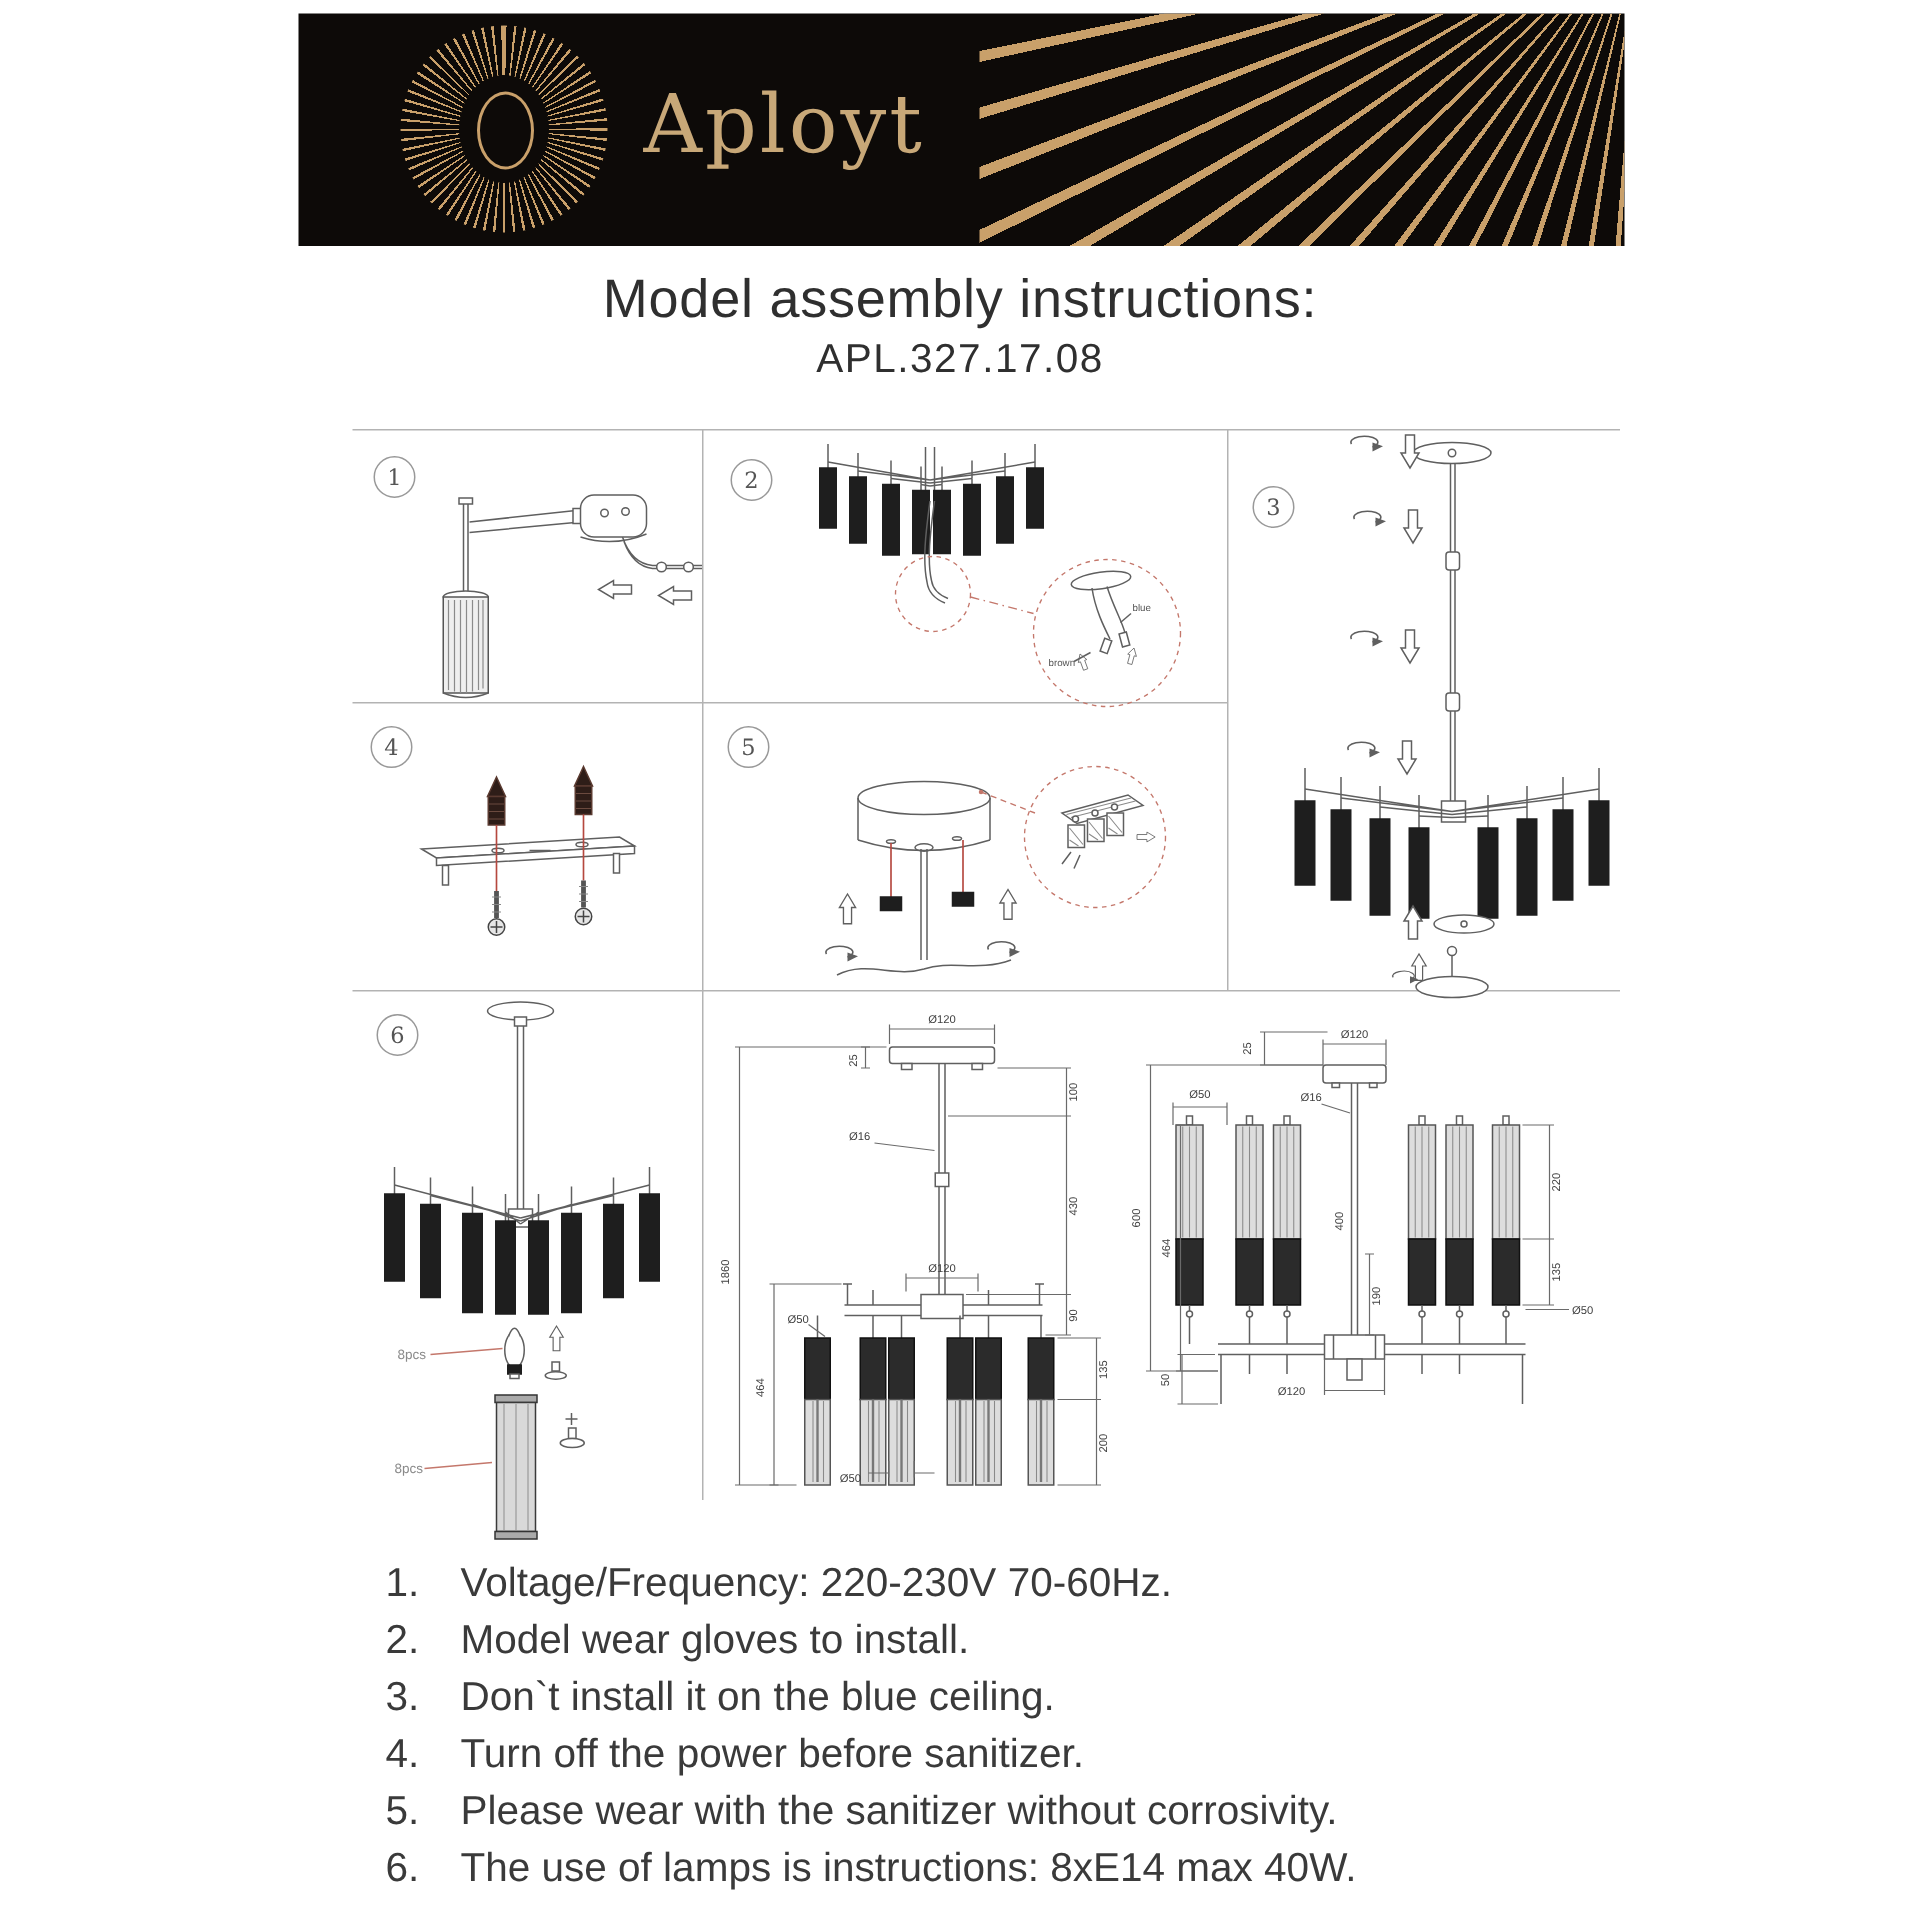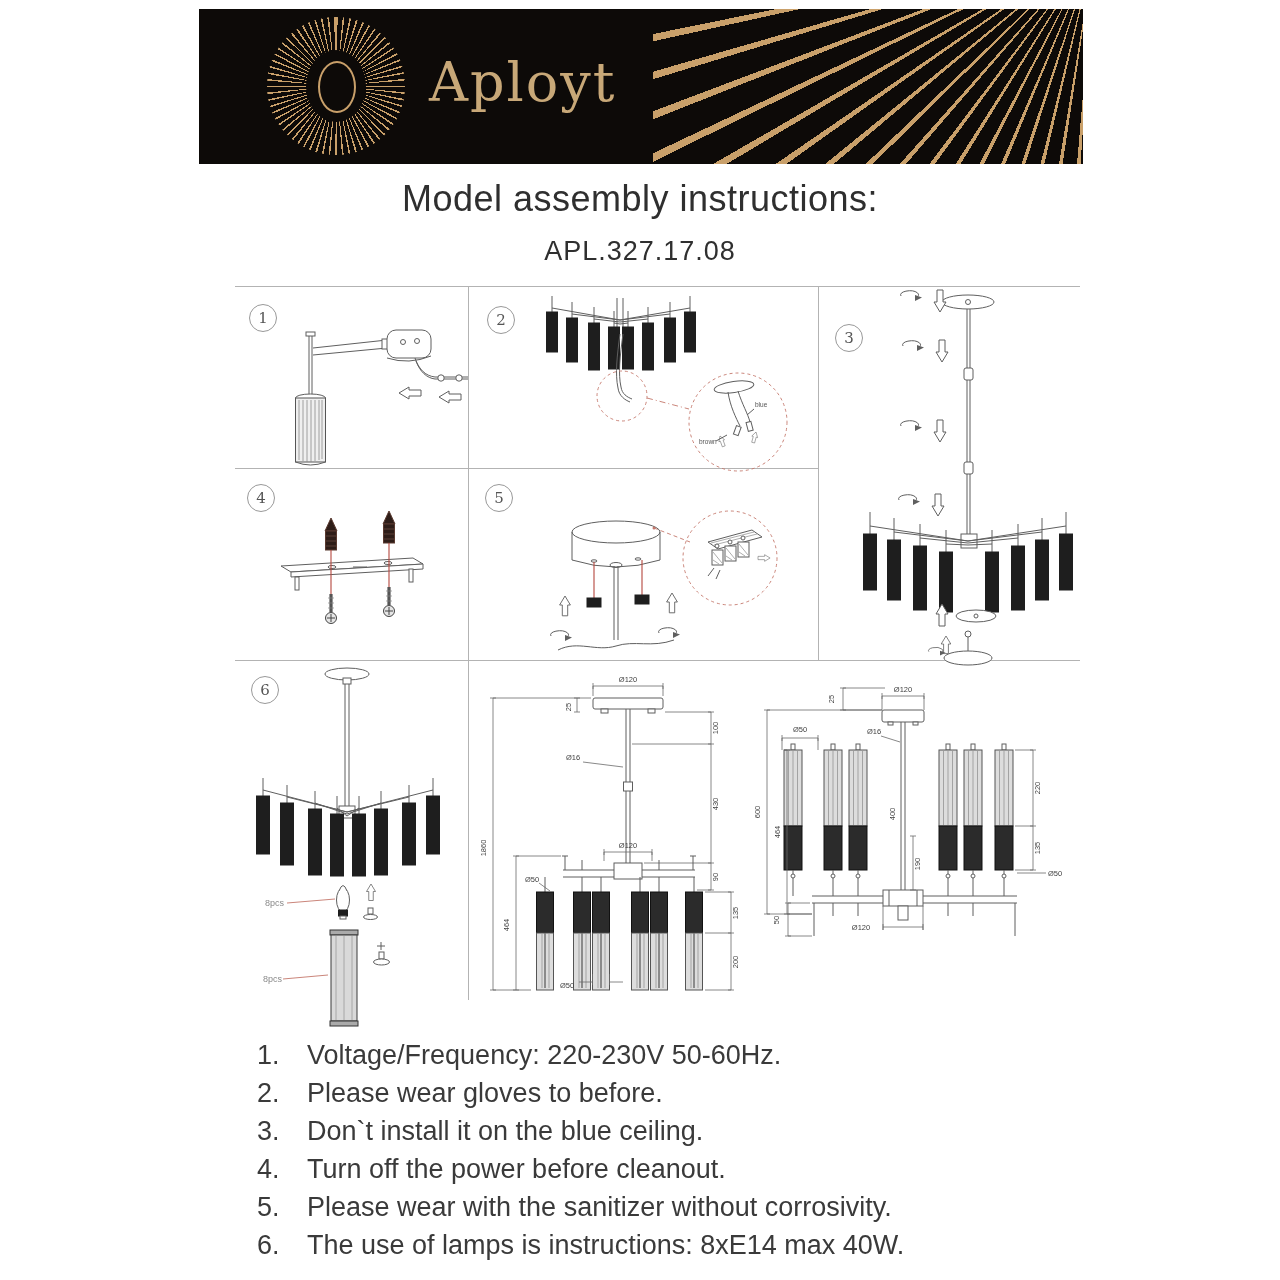--- a/index.html
+++ b/index.html
@@ -13,21 +13,21 @@
   .star-cover{position:absolute;left:39px;top:33px;width:60px;height:72px;border-radius:50%;background:#0d0a08;}
   .star-ring{position:absolute;left:51px;top:44px;width:34px;height:48px;border-radius:50%;
      border:2px solid #c9a06a;background:#0d0a08;}
   .brand{position:absolute;left:230px;top:42px;font-family:"DejaVu Serif","Liberation Serif",serif;
      font-size:54px;font-weight:400;color:#c8a878;letter-spacing:2px;}
   .corner-rays{position:absolute;right:0;top:0;width:430px;height:155px;
      background:repeating-conic-gradient(from 115deg at 103% -42%,#c9a06a 0deg 0.9deg,rgba(13,10,8,0) 0.9deg 4.6deg);}
   
   .title-block{position:absolute;left:0;top:178px;width:1280px;text-align:center;color:#2f2f2f;}
   .title-line{font-size:36px;letter-spacing:0.5px;}
-  .title-model{font-size:27px;letter-spacing:1px;margin-top:16px;}
+  .title-model{font-size:27px;letter-spacing:1px;margin-top:4px;}
   
   .grid{position:absolute;left:235px;top:286px;width:845px;height:714px;}
   .gline{position:absolute;background:#b3b3b3;}
   .badge{position:absolute;width:26px;height:26px;border:1.4px solid #999;border-radius:50%;
      display:flex;align-items:center;justify-content:center;font-family:"DejaVu Serif",serif;
      font-size:15px;color:#555;background:#fff;}
   svg{position:absolute;overflow:visible;}
   .ln{stroke:#5f5f5f;fill:none;stroke-width:1;}
   .lnf{stroke:#5f5f5f;fill:#ffffff;stroke-width:1;}
   .blk{fill:#1e1e1e;stroke:#1e1e1e;}
@@ -474,33 +474,33 @@
       <path d="M128,238 V262 M168,238 V262 M128,256 v6 M128,259 H168 M168,256 v6" class="dim"></path>
       <text x="106" y="262" text-anchor="middle" class="dimt">Ø120</text>
       <path d="M33,235 H55 M30,235 h6 M33,235 V268 M30,268 h6 M33,268 H57" class="dim"></path>
       <text class="dimt" transform="rotate(-90 24 252)" x="24" y="252" text-anchor="middle">50</text>
     </svg>
   </div>
 
   <div class="ins-list">
     <div class="ins-row">
       <span class="ins-num">1.</span>
-      <span class="ins-txt">Voltage/Frequency: 220-230V 50-60Hz.</span>
+      <span class="ins-txt">Voltage/Frequency: 220-230V 70-60Hz.</span>
     </div>
     <div class="ins-row">
       <span class="ins-num">2.</span>
-      <span class="ins-txt">Please wear gloves to before.</span>
+      <span class="ins-txt">Model wear gloves to install.</span>
     </div>
     <div class="ins-row">
       <span class="ins-num">3.</span>
       <span class="ins-txt">Don`t install it on the blue ceiling.</span>
     </div>
     <div class="ins-row">
       <span class="ins-num">4.</span>
-      <span class="ins-txt">Turn off the power before cleanout.</span>
+      <span class="ins-txt">Turn off the power before sanitizer.</span>
     </div>
     <div class="ins-row">
       <span class="ins-num">5.</span>
       <span class="ins-txt">Please wear with the sanitizer without corrosivity.</span>
     </div>
     <div class="ins-row">
       <span class="ins-num">6.</span>
       <span class="ins-txt">The use of lamps is instructions: 8xE14 max 40W.</span>
     </div>
   </div>

